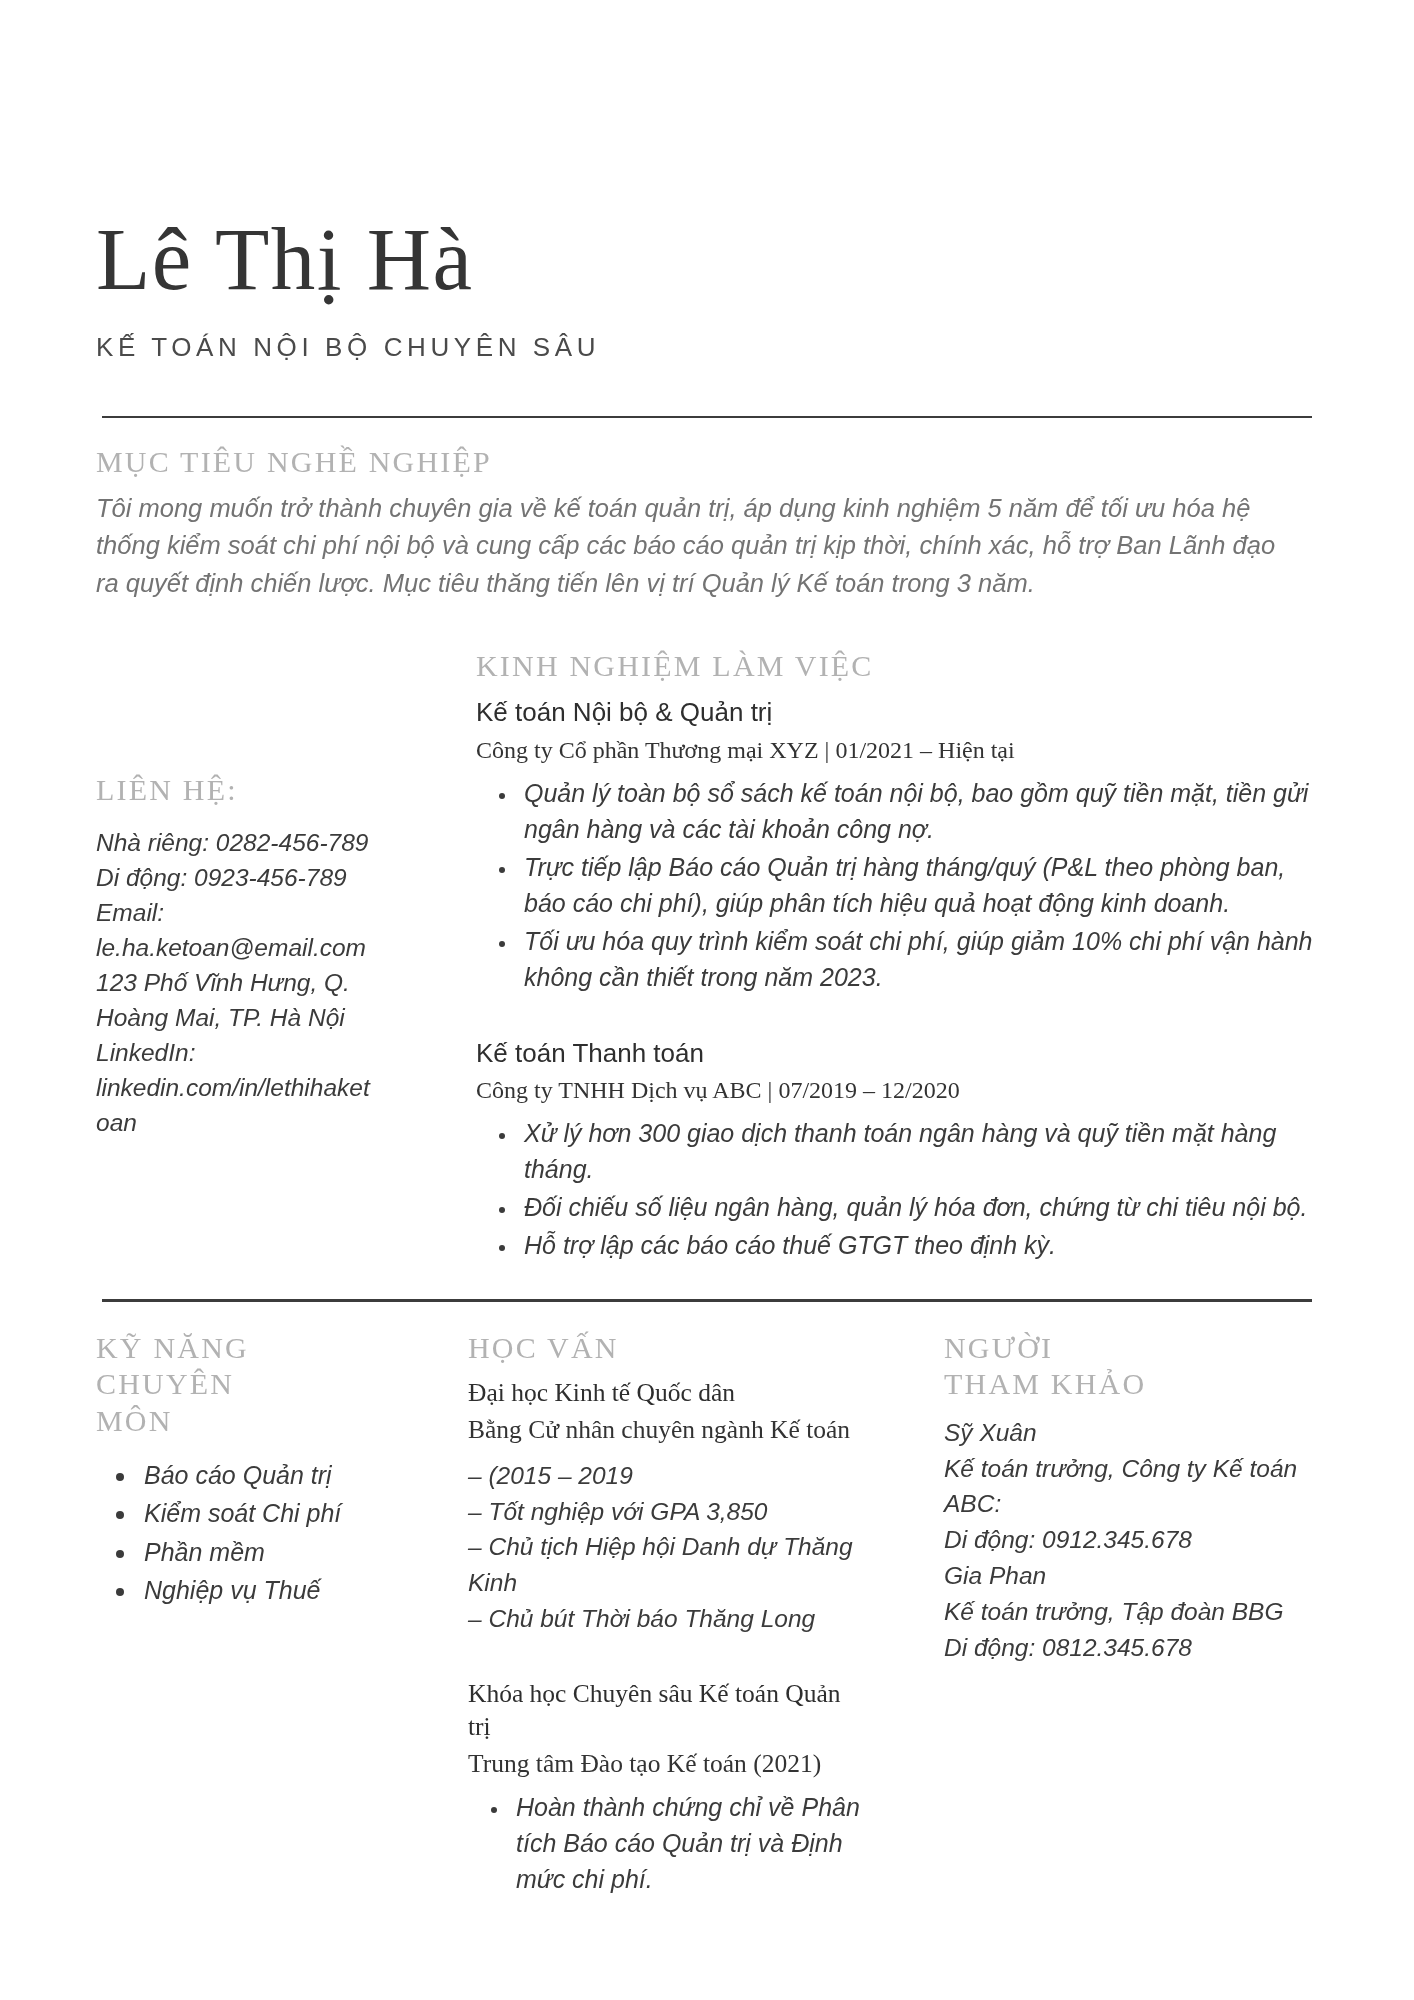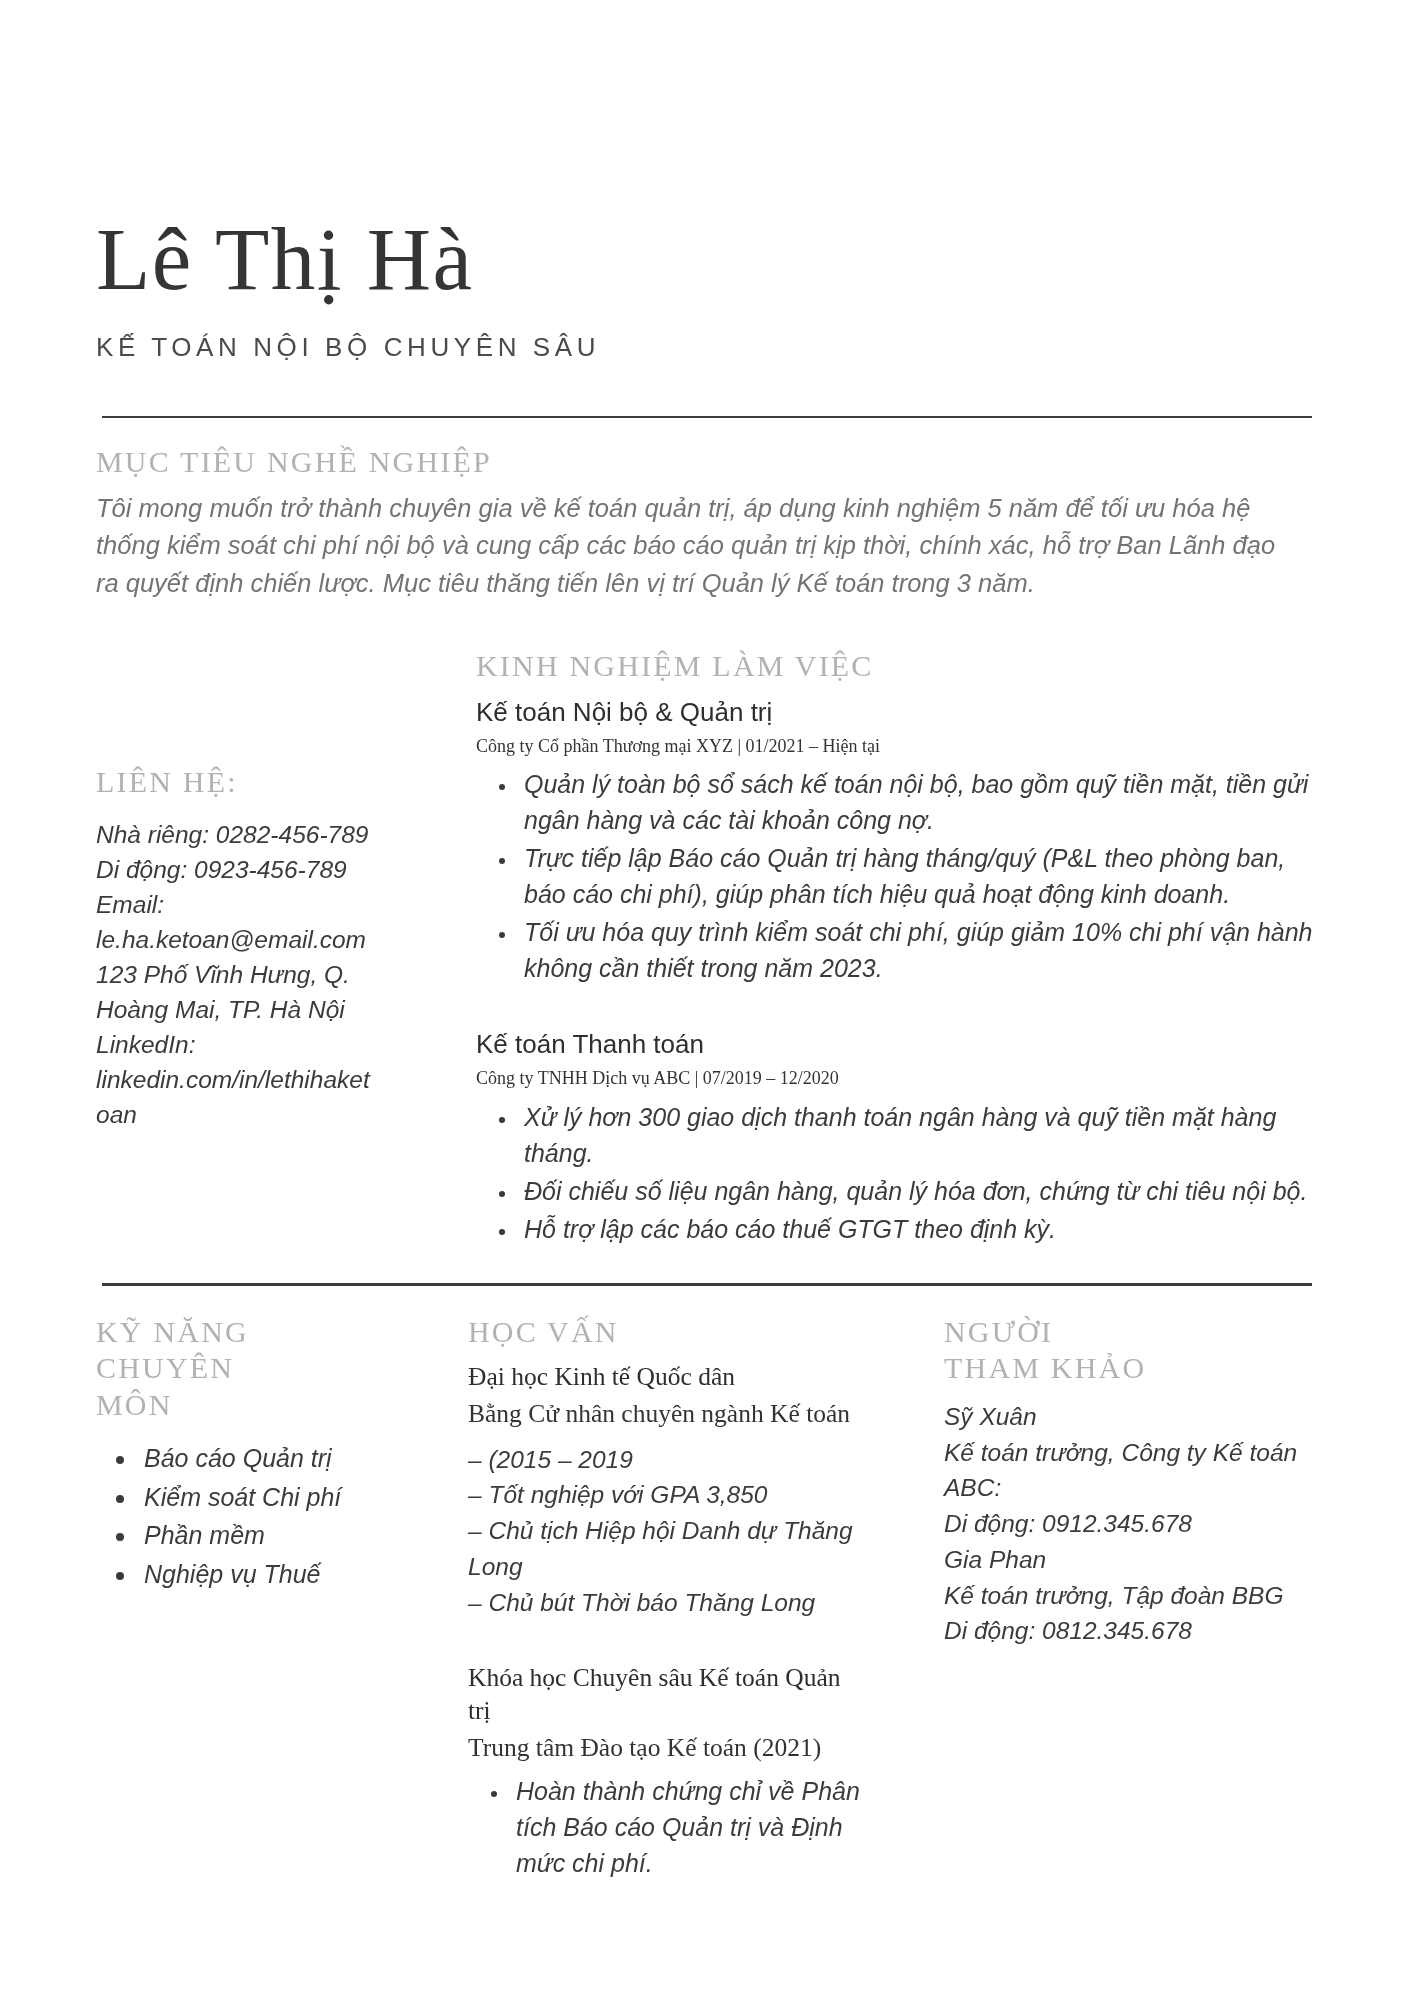--- a/index.html
+++ b/index.html
@@ -113,21 +113,21 @@
   .job-title {
     font-family: "Liberation Sans", sans-serif;
     font-size: 26px;
     font-weight: 400;
     color: #2e2e2e;
     line-height: 1.3;
     margin: 0;
   }
   .job-meta {
     font-family: "Liberation Serif", serif;
-    font-size: 18px;
+    font-size: 24px;
     font-weight: 400;
     color: #333333;
     line-height: 1.35;
     margin: 4px 0 0 0;
   }
   ul.bullets {
     margin: 8px 0 0 0;
     padding-left: 42px;
     list-style: disc;
   }
@@ -285,21 +285,21 @@
 
     <div class="b-col2">
       <div class="sec-head">HỌC VẤN</div>
 
       <div class="edu-block">
         <div class="edu-title">Đại học Kinh tế Quốc dân</div>
         <div class="edu-sub">Bằng Cử nhân chuyên ngành Kế toán</div>
         <div class="edu-lines">
           <div>– (2015 – 2019</div>
           <div>– Tốt nghiệp với GPA 3,850</div>
-          <div>– Chủ tịch Hiệp hội Danh dự Thăng Long</div>
+          <div>– Chủ tịch Hiệp hội Danh dự Thăng Kinh</div>
           <div>– Chủ bút Thời báo Thăng Long</div>
         </div>
       </div>
 
       <div class="edu-block">
         <div class="edu-title">Khóa học Chuyên sâu Kế toán Quản trị</div>
         <div class="edu-sub">Trung tâm Đào tạo Kế toán (2021)</div>
         <ul class="bullets">
           <li>Hoàn thành chứng chỉ về Phân tích Báo cáo Quản trị và Định mức chi phí.</li>
         </ul>

